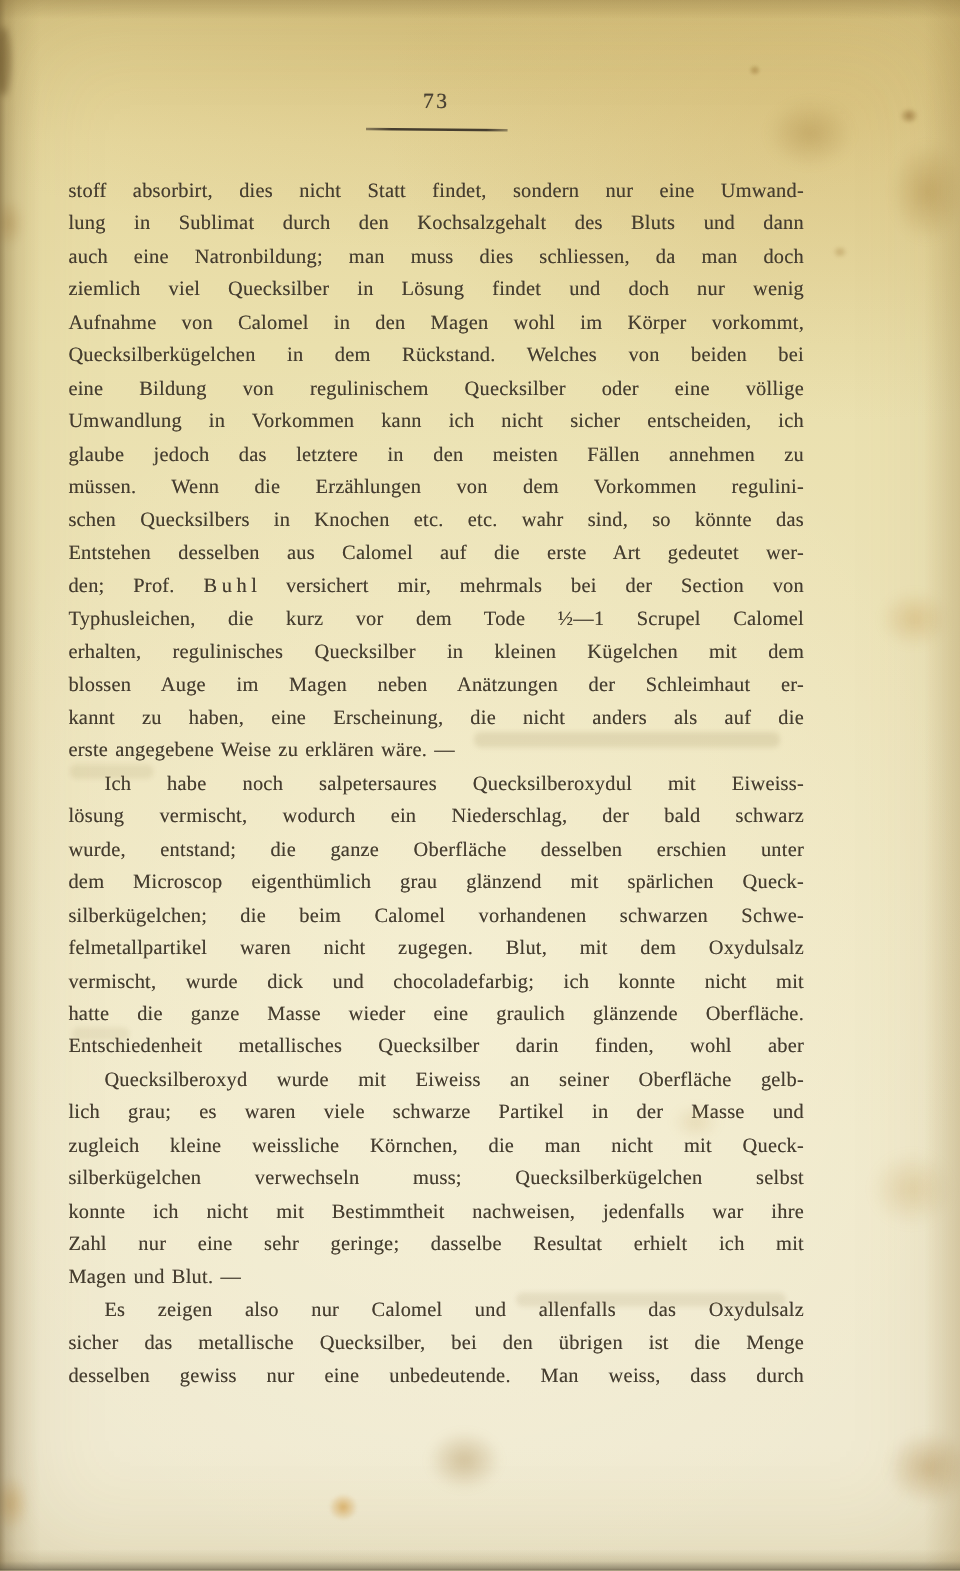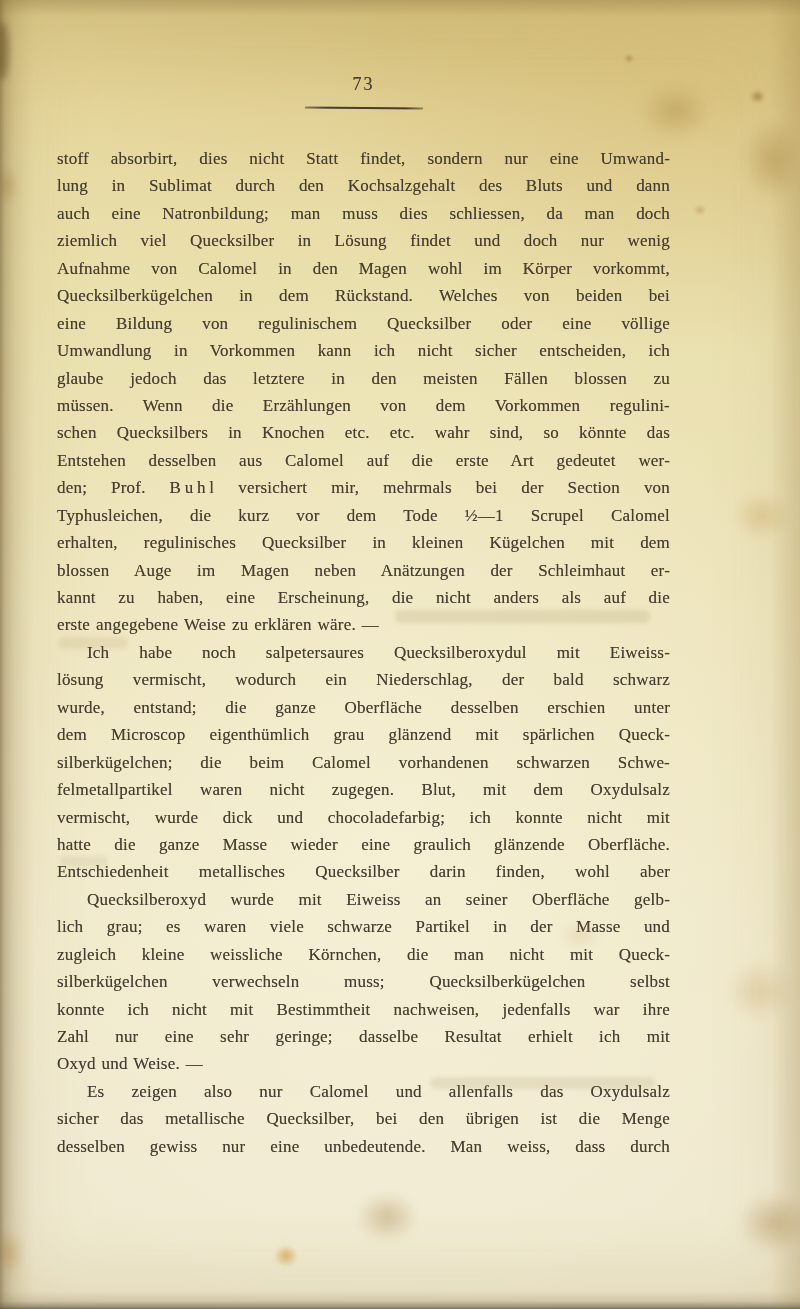--- a/index.html
+++ b/index.html
@@ -77,21 +77,21 @@
 
   <div class="text-block" id="text-block">
       <div class="line">stoff absorbirt, dies nicht Statt findet, sondern nur eine Umwand-</div>
       <div class="line">lung in Sublimat durch den Kochsalzgehalt des Bluts und dann</div>
       <div class="line">auch eine Natronbildung; man muss dies schliessen, da man doch</div>
       <div class="line">ziemlich viel Quecksilber in Lösung findet und doch nur wenig</div>
       <div class="line">Aufnahme von Calomel in den Magen wohl im Körper vorkommt,</div>
       <div class="line">Quecksilberkügelchen in dem Rückstand.  Welches von beiden bei</div>
       <div class="line">eine Bildung von regulinischem Quecksilber oder eine völlige</div>
       <div class="line">Umwandlung in Vorkommen kann ich nicht sicher entscheiden, ich</div>
-      <div class="line">glaube jedoch das letztere in den meisten Fällen blossen zu</div>
+      <div class="line">glaube jedoch das letztere in den meisten Fällen annehmen zu</div>
       <div class="line">müssen.  Wenn die Erzählungen von dem Vorkommen regulini-</div>
       <div class="line">schen Quecksilbers in Knochen etc. etc. wahr sind, so könnte das</div>
       <div class="line">Entstehen desselben aus Calomel auf die erste Art gedeutet wer-</div>
       <div class="line">den; Prof. B u h l versichert mir, mehrmals bei der Section von</div>
       <div class="line">Typhusleichen, die kurz vor dem Tode ½—1 Scrupel Calomel</div>
       <div class="line">erhalten, regulinisches Quecksilber in kleinen Kügelchen mit dem</div>
       <div class="line">blossen Auge im Magen neben Anätzungen der Schleimhaut er-</div>
       <div class="line">kannt zu haben, eine Erscheinung, die nicht anders als auf die</div>
       <div class="line flush">erste angegebene Weise zu erklären wäre. —</div>
       <div class="line indent">Ich habe noch salpetersaures Quecksilberoxydul mit Eiweiss-</div>
@@ -102,21 +102,21 @@
       <div class="line">felmetallpartikel waren nicht zugegen.  Blut, mit dem Oxydulsalz</div>
       <div class="line">vermischt, wurde dick und chocoladefarbig; ich konnte nicht mit</div>
       <div class="line">hatte die ganze Masse wieder eine graulich glänzende Oberfläche.</div>
       <div class="line">Entschiedenheit metallisches Quecksilber darin finden, wohl aber</div>
       <div class="line indent">Quecksilberoxyd wurde mit Eiweiss an seiner Oberfläche gelb-</div>
       <div class="line">lich grau; es waren viele schwarze Partikel in der Masse und</div>
       <div class="line">zugleich kleine weissliche Körnchen, die man nicht mit Queck-</div>
       <div class="line">silberkügelchen verwechseln muss; Quecksilberkügelchen selbst</div>
       <div class="line">konnte ich nicht mit Bestimmtheit nachweisen, jedenfalls war ihre</div>
       <div class="line">Zahl nur eine sehr geringe; dasselbe Resultat erhielt ich mit</div>
-      <div class="line flush">Oxyd und Weise. —</div>
+      <div class="line flush">Magen und Blut. —</div>
       <div class="line indent">Es zeigen also nur Calomel und allenfalls das Oxydulsalz</div>
       <div class="line">sicher das metallische Quecksilber, bei den übrigen ist die Menge</div>
       <div class="line">desselben gewiss nur eine unbedeutende.  Man weiss, dass durch</div>
     </div>
 
   <div class="bleed" style="left:395px;top:610px;width:255px;height:13px;"></div>
   <div class="bleed" style="left:58px;top:637px;width:70px;height:12px;opacity:.8;"></div>
   <div class="bleed" style="left:430px;top:1077px;width:225px;height:12px;opacity:.85;"></div>
   <div class="bleed" style="left:60px;top:856px;width:48px;height:11px;opacity:.7;"></div>
 

